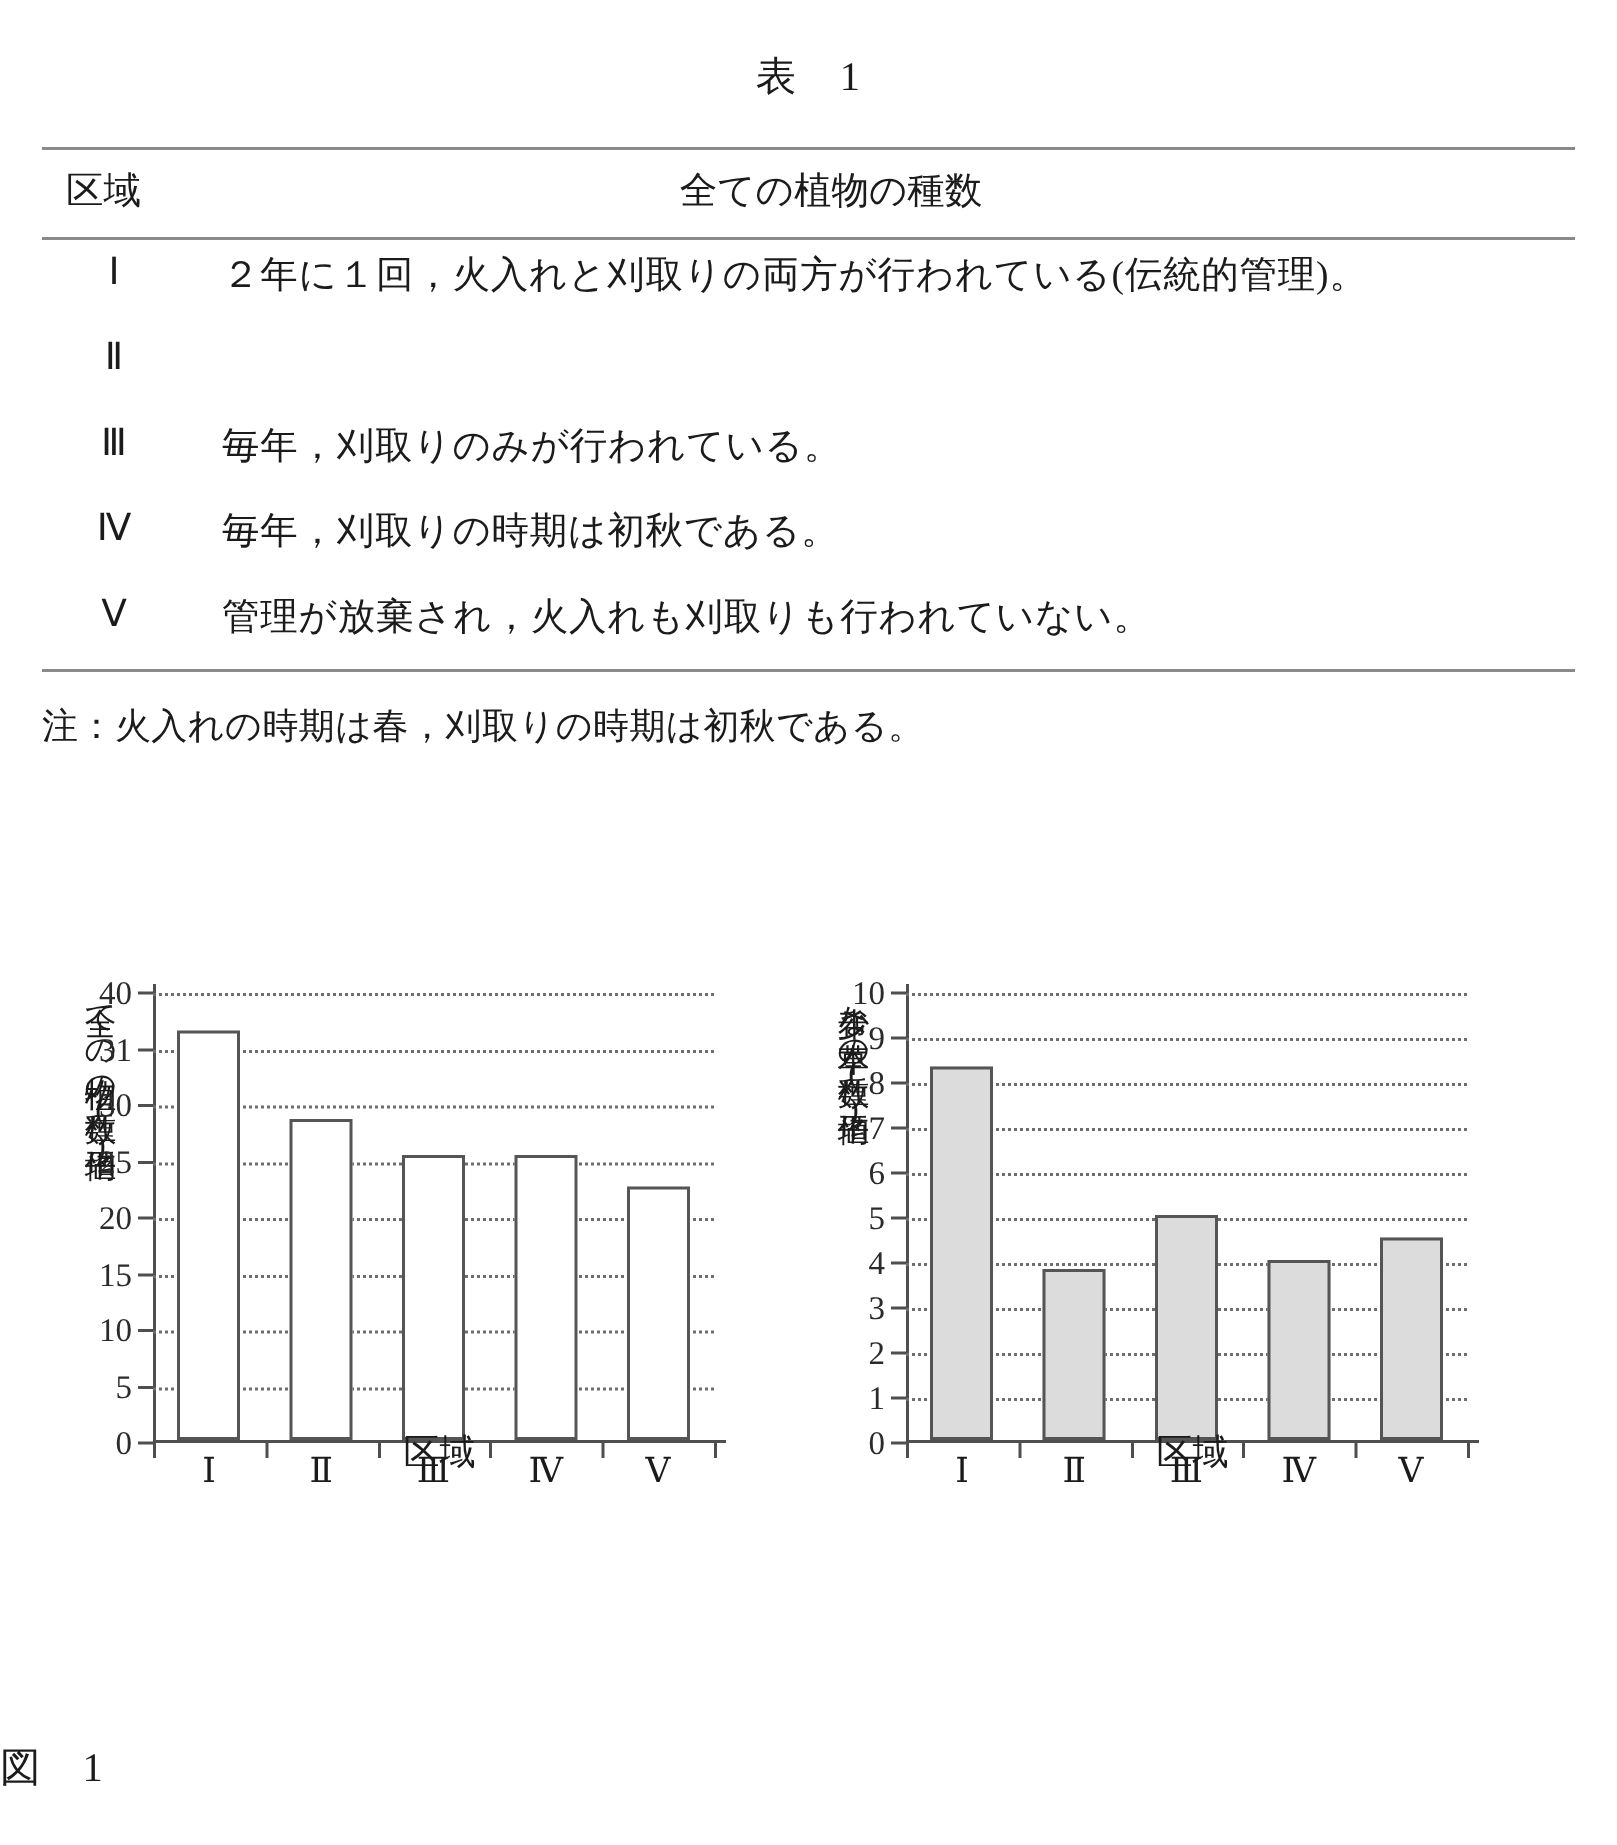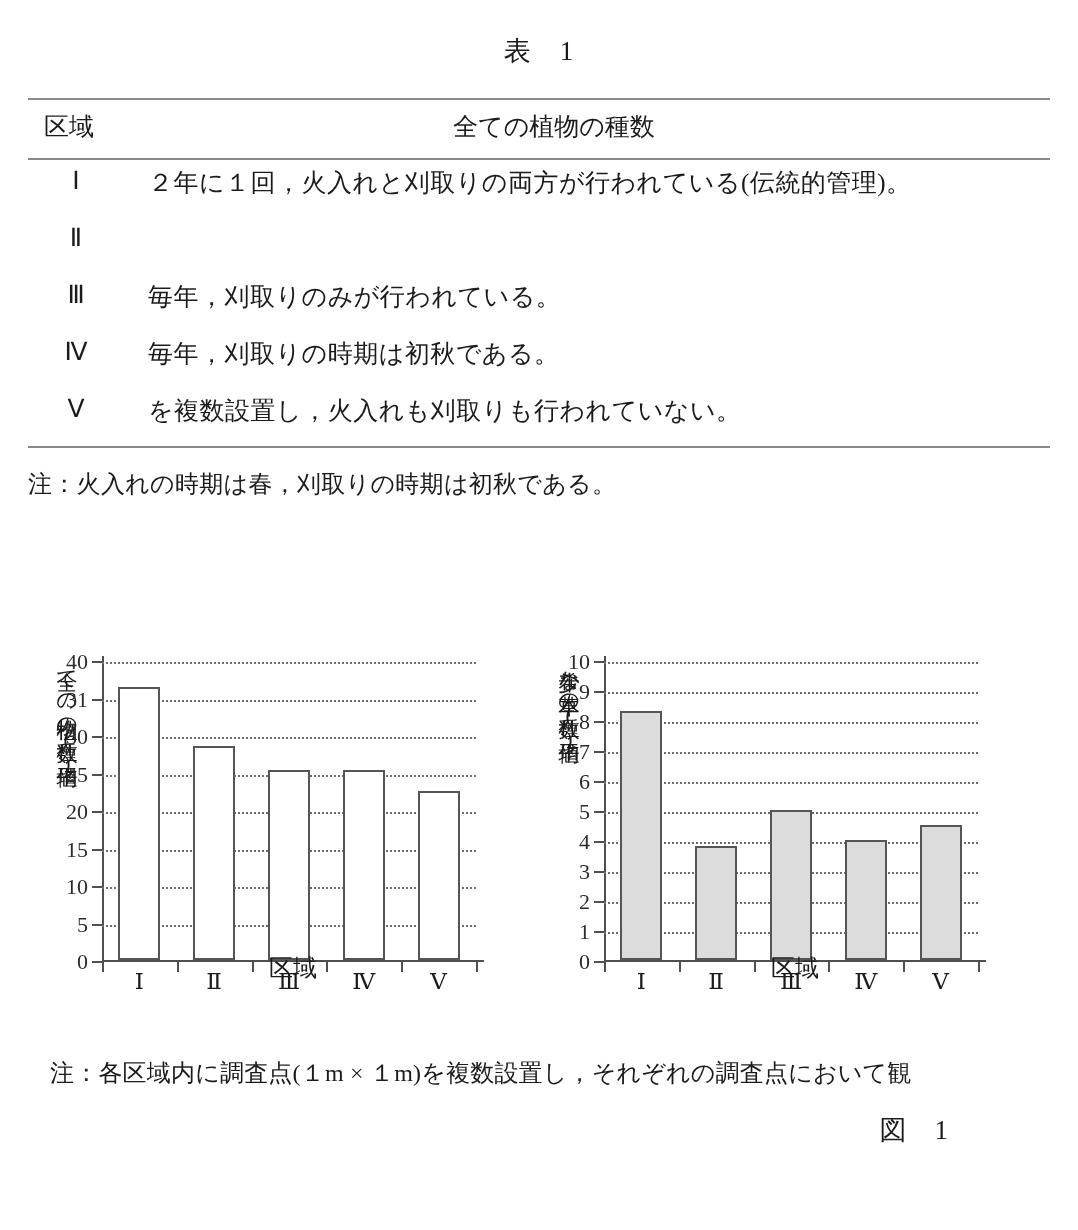--- a/index.html
+++ b/index.html
@@ -218,24 +218,24 @@
     left: 50px;
     width: 990px;
     font-size: 24px;
     line-height: 40px;
     letter-spacing: 0.2px;
   }
   .fig-note .ln2 { display: block; padding-left: 36px; }
 
   .fig-title {
     position: absolute;
-    top: 1112px;
+    top: 1160px;
     left: 0;
     width: 948px;
-    text-align: right;
+    text-align: left;
     font-size: 27px;
   }
   .fig-title .num { margin-left: 28px; }
 </style>
 </head>
 <body>
 
 <div class="table-title">
   <span>表</span><span class="num">1</span>
 </div>
@@ -259,21 +259,21 @@
 <div class="trow trow-3">
   <span class="zone">Ⅲ</span>
   <span class="method">毎年，刈取りのみが行われている。</span>
 </div>
 <div class="trow trow-4">
   <span class="zone">Ⅳ</span>
   <span class="method">毎年，刈取りの時期は初秋である。</span>
 </div>
 <div class="trow trow-5">
   <span class="zone">Ⅴ</span>
-  <span class="method">を複数設置し，火入れも刈取りも行われていない。</span>
+  <span class="method">管理が放棄され，火入れも刈取りも行われていない。</span>
 </div>
 
 <div class="rule rule-bottom"></div>
 
 <div class="table-note">注：火入れの時期は春，刈取りの時期は初秋である。</div>
 
 <div class="figure">
 
   <div class="chart chart-left">
     <div class="ylabel">全ての植物の種数(平均値)</div>
@@ -419,18 +419,17 @@
         <div class="xcat" style="left: 261.8px;">Ⅳ</div>
         <div class="bar bar-filled" style="left: 315.656px; width: 41.888px; height: 135px; background: rgb(220, 220, 220); border-color: rgb(85, 85, 85);"></div>
         <div class="xcat" style="left: 336.6px;">Ⅴ</div>
       </div>
     <div class="xlabel">区域</div>
   </div>
 
 </div>
 
 <div class="fig-note">
-  <span class="ln1">注：各区域内に調査点(１m × １m)を複数設置し，それぞれの調査点において観</span>
 </div>
 
 <div class="fig-title">
   <span>図</span><span class="num">1</span>
 </div>
 
 </body></html>

